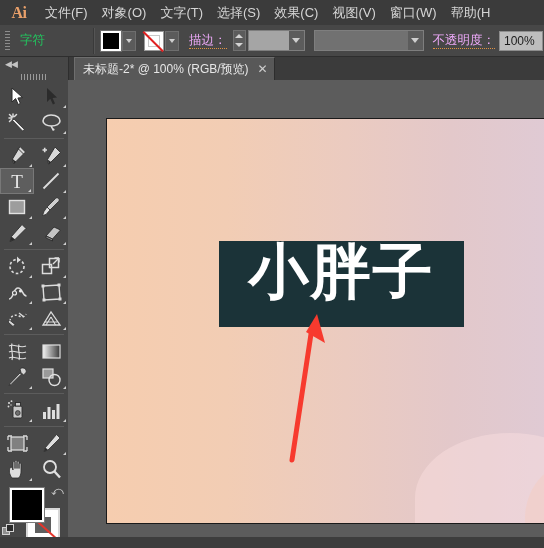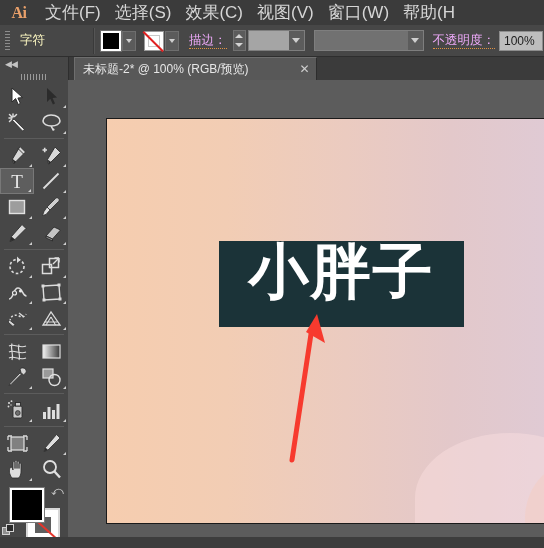--- a/index.html
+++ b/index.html
@@ -16,38 +16,38 @@
     position:absolute;left:0;top:0;width:544px;height:25px;
     background:#3b3b3b;display:flex;align-items:center;
     border-bottom:1px solid #2c2c2c;
   }
   .ai-logo{
     width:38px;height:25px;display:flex;align-items:center;justify-content:center;
     color:#e9a06a;font-weight:bold;font-size:16px;font-family:"Liberation Serif",serif;
     letter-spacing:-0.5px;
   }
   .menu-item{
-    color:#d6d6d6;font-size:17px;padding:0 7px;height:25px;
+    color:#d6d6d6;font-size:13px;padding:0 7px;height:25px;
     display:flex;align-items:center;white-space:nowrap;cursor:default;
   }
 
   
   .controlbar{
     position:absolute;left:0;top:25px;width:544px;height:31px;
     background:#474747;border-bottom:1px solid #2e2e2e;
     display:flex;align-items:center;
   }
   .grip{
     width:14px;height:31px;display:flex;align-items:center;justify-content:center;
   }
   .grip i{
     display:block;width:5px;height:19px;
     background:repeating-linear-gradient(to bottom,#8c8c8c 0 1px,#474747 1px 3px);
   }
-  .cb-label{color:#fef9c3;font-size:12.5px;margin-left:6px;white-space:nowrap;}
+  .cb-label{color:#22c55e;font-size:12.5px;margin-left:6px;white-space:nowrap;}
   .cb-sep{width:1px;height:26px;background:#3a3a3a;border-right:1px solid #555;margin:0 6px;}
 
   .swatch-group{display:flex;align-items:center;}
   .swatch{
     width:20px;height:20px;border:1px solid #b9b9b9;background:#fff;
     box-sizing:border-box;position:relative;
   }
   .swatch.fill-black{background:#000;border:2px solid #fff;outline:1px solid #6d6d6d;}
   .swatch.none-stroke{background:#fff;border:1px solid #9a9a9a;}
   .swatch.none-stroke .inner{
@@ -97,21 +97,21 @@
   }
 
   
   .tabbar{
     position:absolute;left:68px;top:57px;width:476px;height:23px;
     background:#3b3b3b;border-bottom:1px solid #2b2b2b;
   }
   .doctab{
     position:absolute;left:6px;top:0;height:23px;background:#585858;
     border-top:1px solid #6e6e6e;border-left:1px solid #6e6e6e;border-right:1px solid #2d2d2d;
-    display:flex;align-items:center;padding:0 6px 0 8px;box-sizing:border-box;gap:42px;
+    display:flex;align-items:center;padding:0 6px 0 8px;box-sizing:border-box;
   }
   .doctab .title{color:#e6e6e6;font-size:12px;white-space:nowrap;}
   .doctab .close{color:#cfcfcf;font-size:12px;margin-left:9px;cursor:pointer;}
 
   
   .toolpanel{
     position:absolute;left:0;top:57px;width:68px;height:491px;background:#474747;
     border-right:1px solid #2e2e2e;
   }
   .tp-head{height:14px;display:flex;align-items:center;padding-left:5px;}
@@ -190,20 +190,22 @@
   .arrow-svg{position:absolute;left:0;top:0;width:476px;height:468px;pointer-events:none;}
 </style>
 </head>
 <body>
 
 <div id="app">
 
   <div class="menubar">
     <div class="ai-logo">Ai</div>
     <div class="menu-item">文件(F)</div>
+    <div class="menu-item">对象(O)</div>
+    <div class="menu-item">文字(T)</div>
     <div class="menu-item">选择(S)</div>
     <div class="menu-item">效果(C)</div>
     <div class="menu-item">视图(V)</div>
     <div class="menu-item">窗口(W)</div>
     <div class="menu-item">帮助(H</div>
   </div>
 
   <div class="controlbar">
     <div class="grip">
         <i></i>

